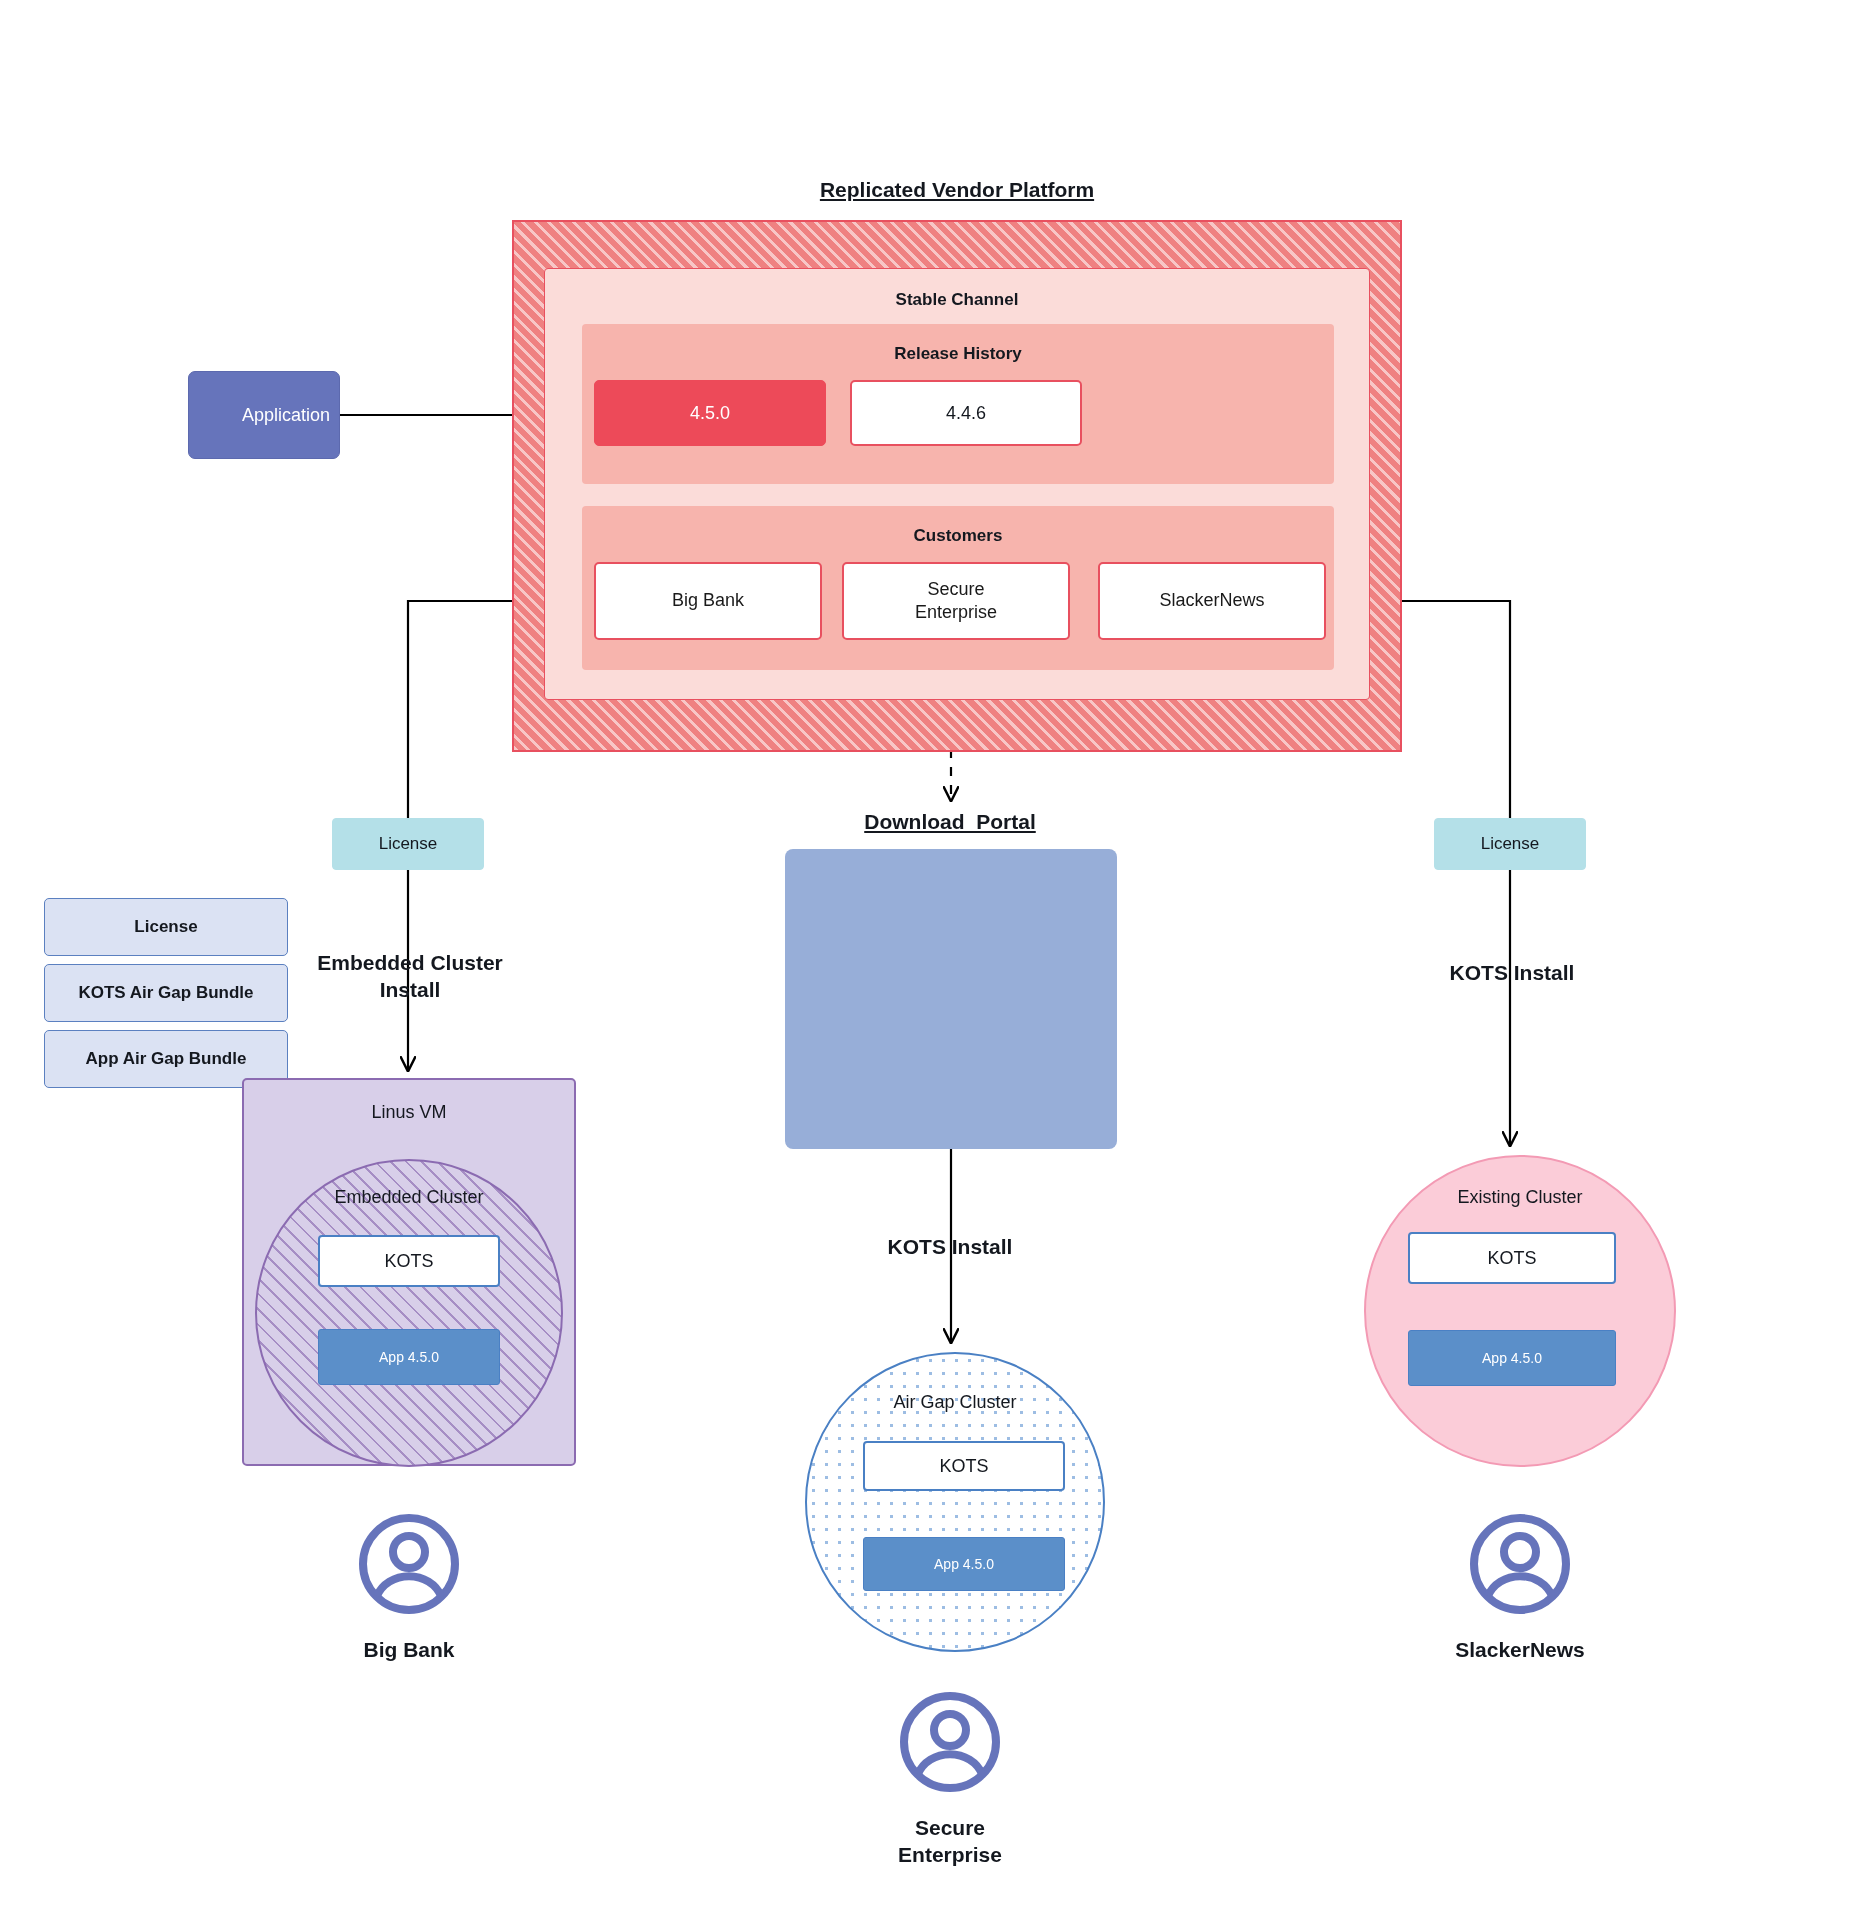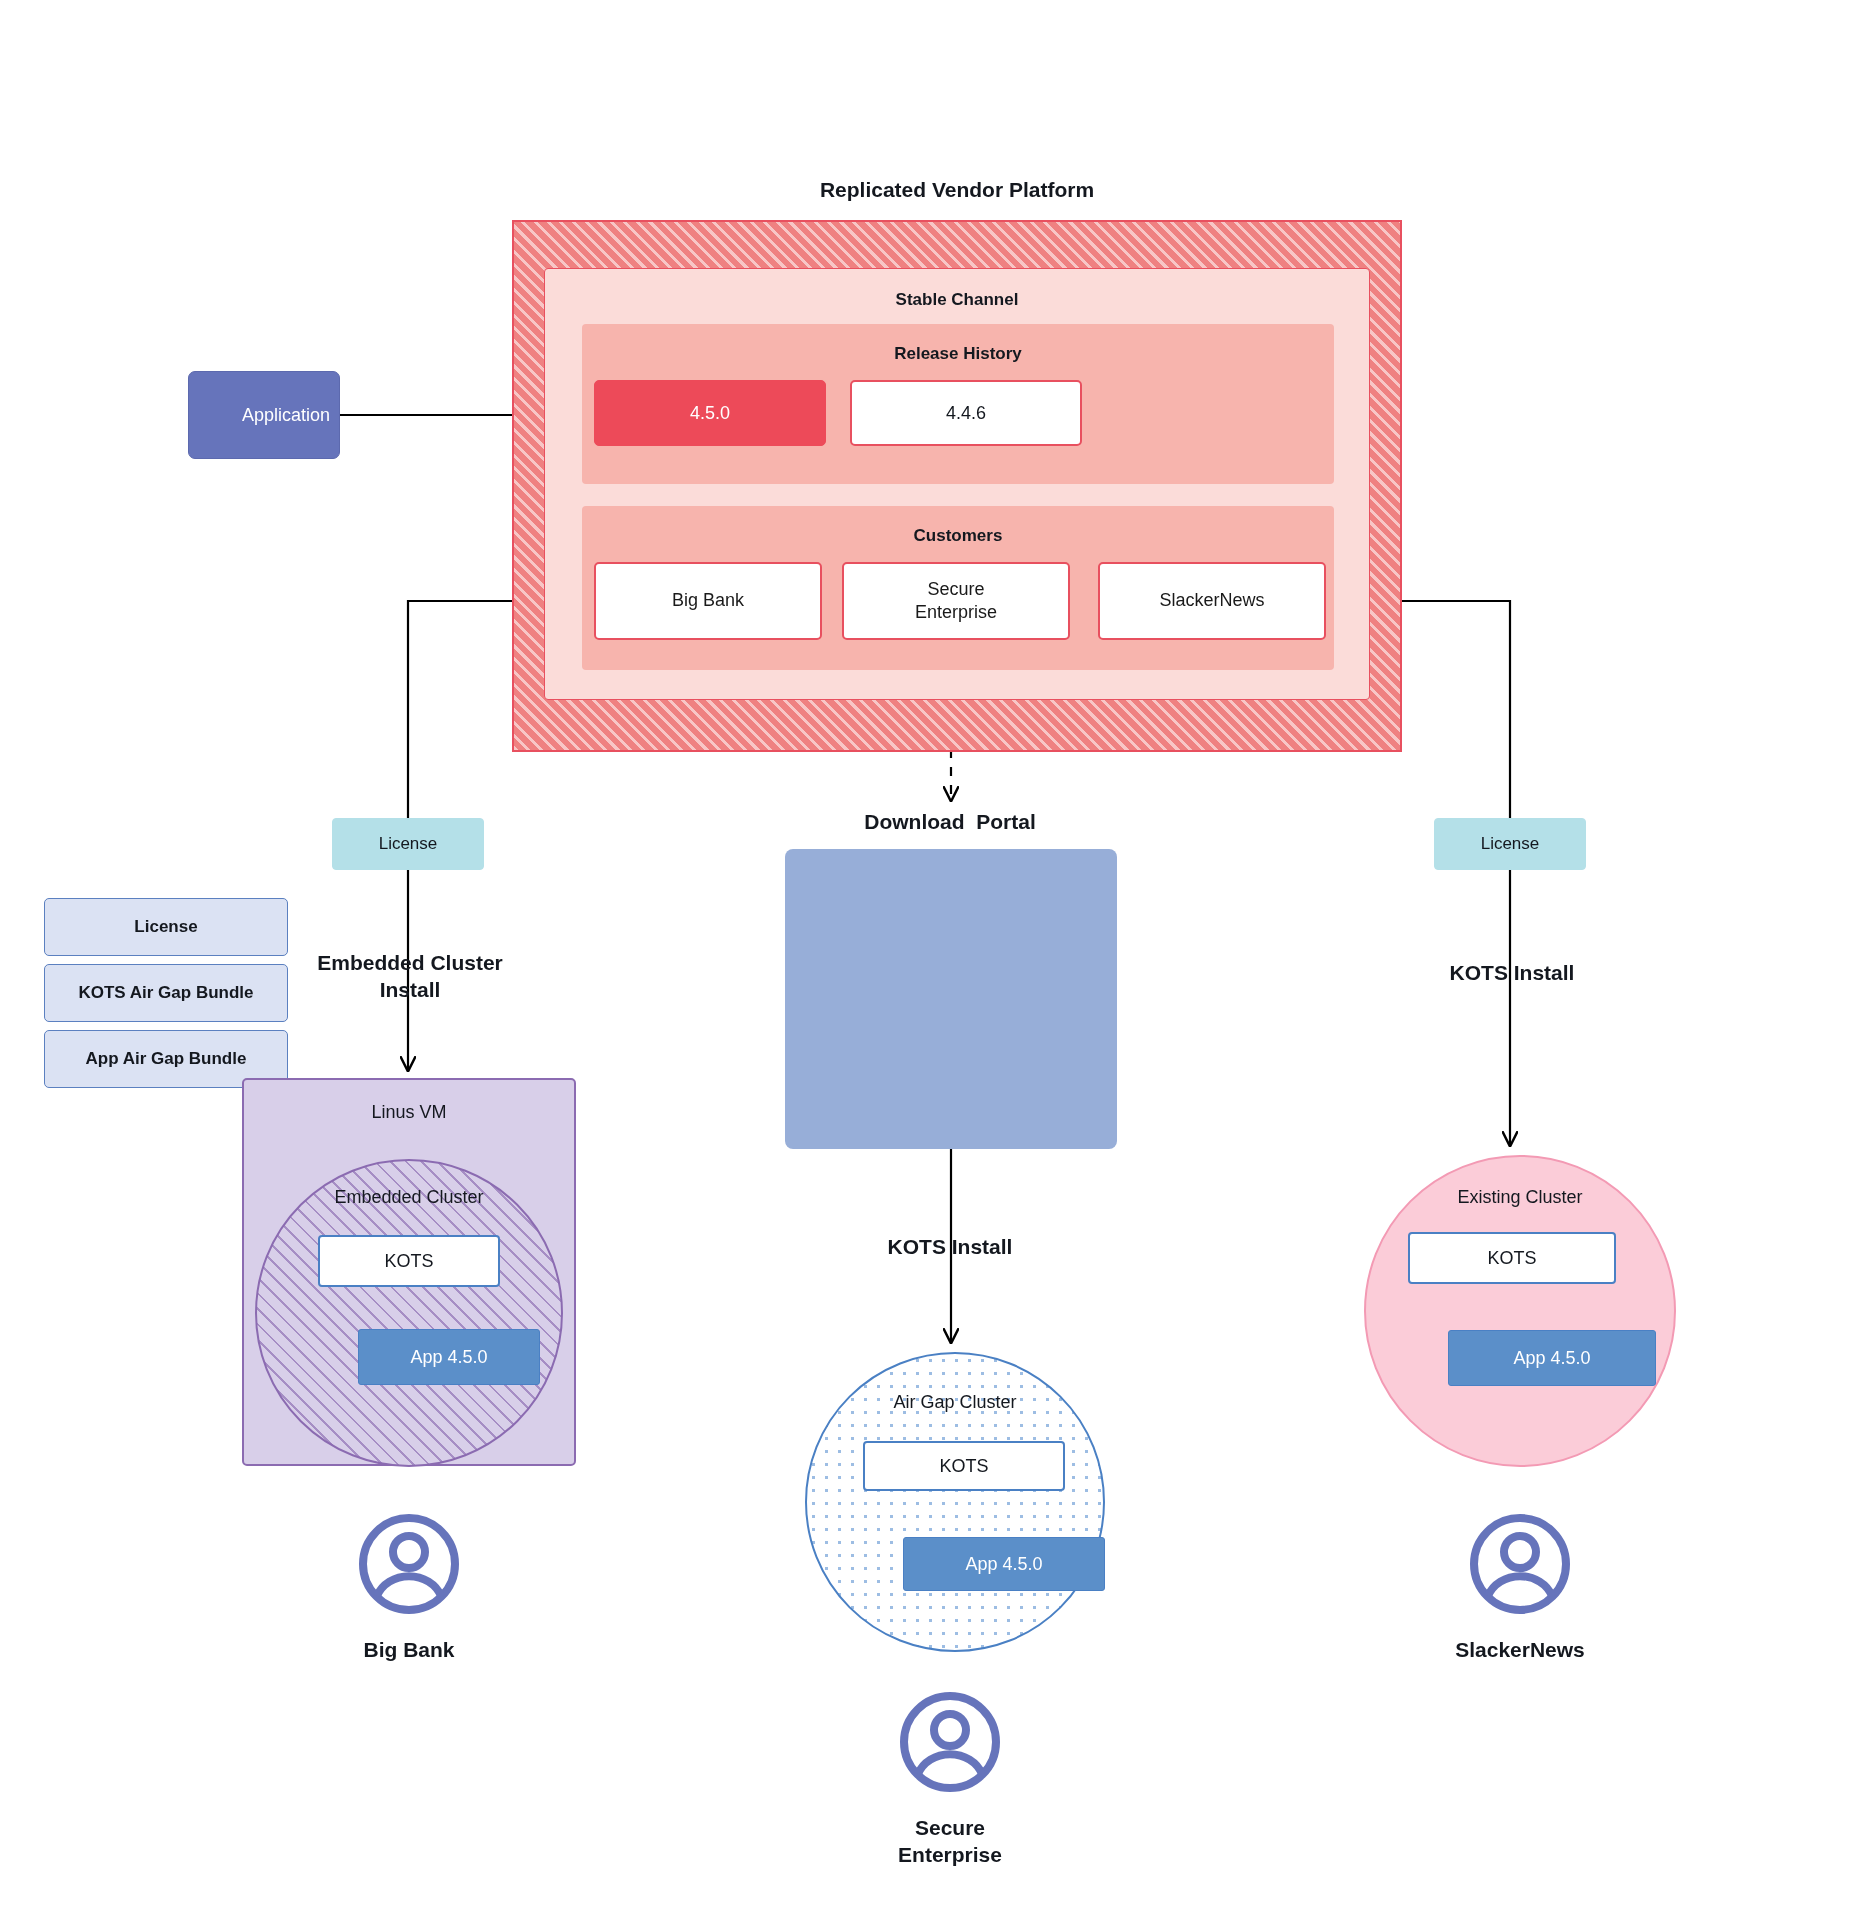--- a/index.html
+++ b/index.html
@@ -25,20 +25,21 @@
     justify-content: center;
     text-align: center;
   }
 
   
   .title-lg {
     font-size: 21px;
     font-weight: bold;
     color: #14181f;
     white-space: pre;
+    text-decoration: underline;
   }
   .title-md {
     font-size: 18px;
     font-weight: normal;
     color: #14181f;
   }
   .title-sm {
     font-size: 17px;
     font-weight: bold;
     color: #14181f;
@@ -223,23 +224,22 @@
     border-radius: 4px;
     box-sizing: border-box;
     font-size: 18px;
     color: #14181f;
   }
   .app-box {
     background: #5b8fc9;
     border: 1px solid #4a80c4;
     border-radius: 3px;
     box-sizing: border-box;
-    font-size: 18px;
+    font-size: 14px;
     color: #ffffff;
-    margin-left: 40px;
   }
   #kots-embedded { left: 318px; top: 1235px; width: 182px; height: 52px; }
   #app-embedded  { left: 318px; top: 1329px; width: 182px; height: 56px; }
 
   #kots-airgap { left: 863px; top: 1441px; width: 202px; height: 50px; }
   #app-airgap  { left: 863px; top: 1537px; width: 202px; height: 54px; }
 
   #kots-existing { left: 1408px; top: 1232px; width: 208px; height: 52px; }
   #app-existing  { left: 1408px; top: 1330px; width: 208px; height: 56px; }
 

